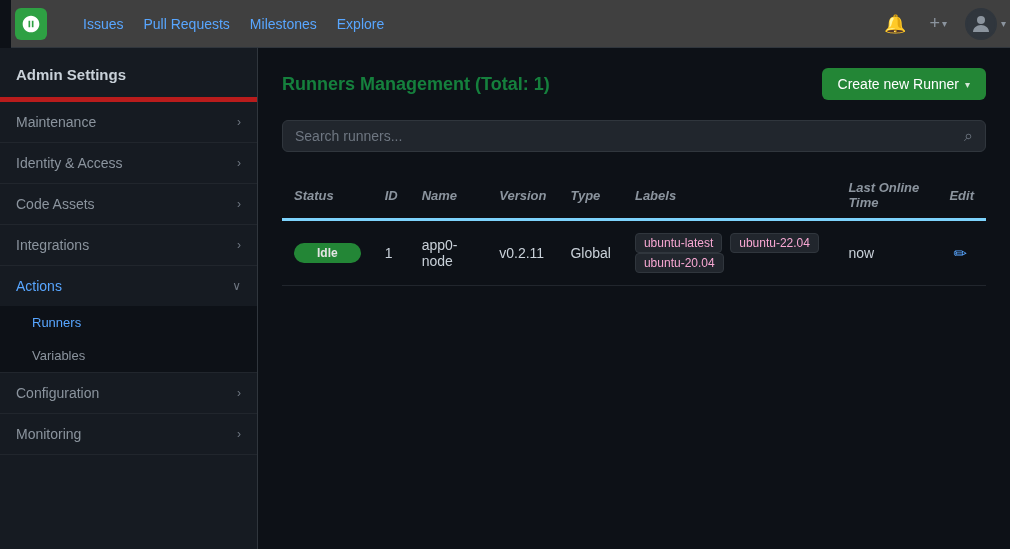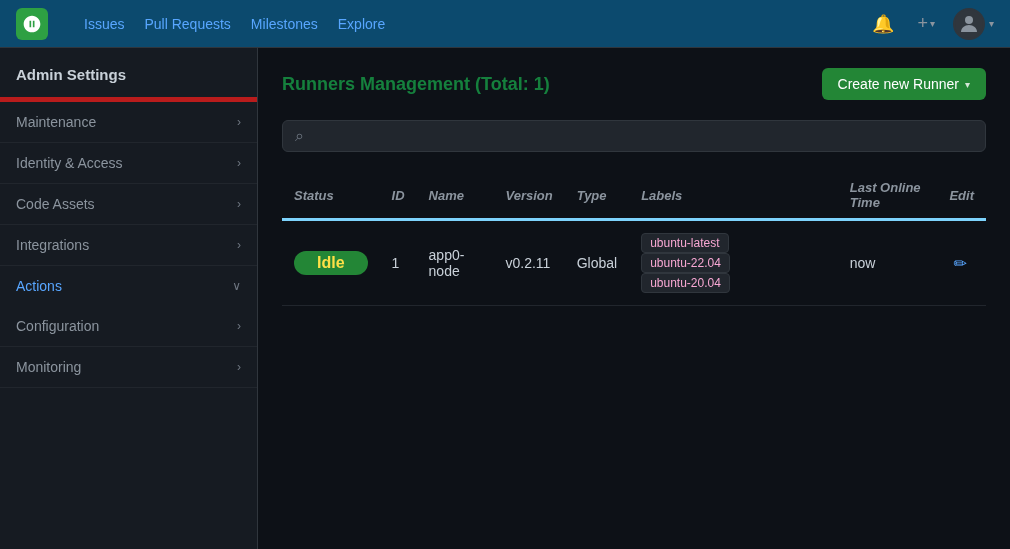--- a/index.html
+++ b/index.html
@@ -8,27 +8,28 @@
       color: #c9d1d9;
       font-family: -apple-system, BlinkMacSystemFont, 'Segoe UI', sans-serif;
       font-size: 14px;
       height: 549px;
       width: 1010px;
       overflow: hidden;
     }
 
     
     .topnav {
-      background: #0c4a6e;
+      background: #404040;
       height: 48px;
       display: flex;
       align-items: center;
-      padding: 0 16px;
+      padding: 0 4px;
       border-bottom: 1px solid #30363d;
       gap: 20px;
+      margin-left: 11px;
     }
     .topnav-logo {
       width: 32px;
       height: 32px;
       background: #2ea043;
       border-radius: 6px;
       display: flex;
       align-items: center;
       justify-content: center;
       margin-right: 8px;
@@ -217,24 +218,24 @@
     }
     .runners-table td {
       padding: 12px 12px;
       border-bottom: 1px solid #21262d;
       font-size: 14px;
       color: #c9d1d9;
       vertical-align: middle;
     }
     .badge-idle {
       background: #238636;
-      color: #fde047;
+      color: #e5e5e5;
       padding: 3px 23px;
       border-radius: 12px;
-      font-size: 16px;
+      font-size: 12px;
       font-weight: 600;
       display: inline-block;
     }
     .label-tag {
       background: #21262d;
       border: 1px solid #30363d;
       color: #f9a8d4;
       padding: 2px 8px;
       border-radius: 4px;
       font-size: 12px;
@@ -312,20 +313,24 @@
 
     <div class="sidebar-item">
       <span>Integrations</span>
       <span class="chevron">›</span>
     </div>
 
     <div class="sidebar-item expanded">
       <span>Actions</span>
       <span class="chevron">∨</span>
     </div>
+    <div class="sidebar-sub">
+      <span class="sidebar-sub-item active">Runners</span>
+      <span class="sidebar-sub-item">Variables</span>
+    </div>
 
     <div class="sidebar-item">
       <span>Configuration</span>
       <span class="chevron">›</span>
     </div>
 
 
     <div class="sidebar-item">
       <span>Monitoring</span>
       <span class="chevron">›</span>
@@ -335,20 +340,21 @@
   <main class="main">
     <div class="main-header">
       <h1 class="main-title">Runners Management (Total: 1)</h1>
       <button class="btn-primary">
         <span>Create new Runner</span>
         <span class="btn-caret">▾</span>
       </button>
     </div>
 
     <div class="search-bar">
+      <input type="text" placeholder="Search runners..." style="">
       <span class="search-icon">⌕</span>
     </div>
 
     <table class="runners-table">
       <thead>
         <tr>
           <th>Status</th>
           <th>ID</th>
           <th>Name</th>
           <th>Version</th>

